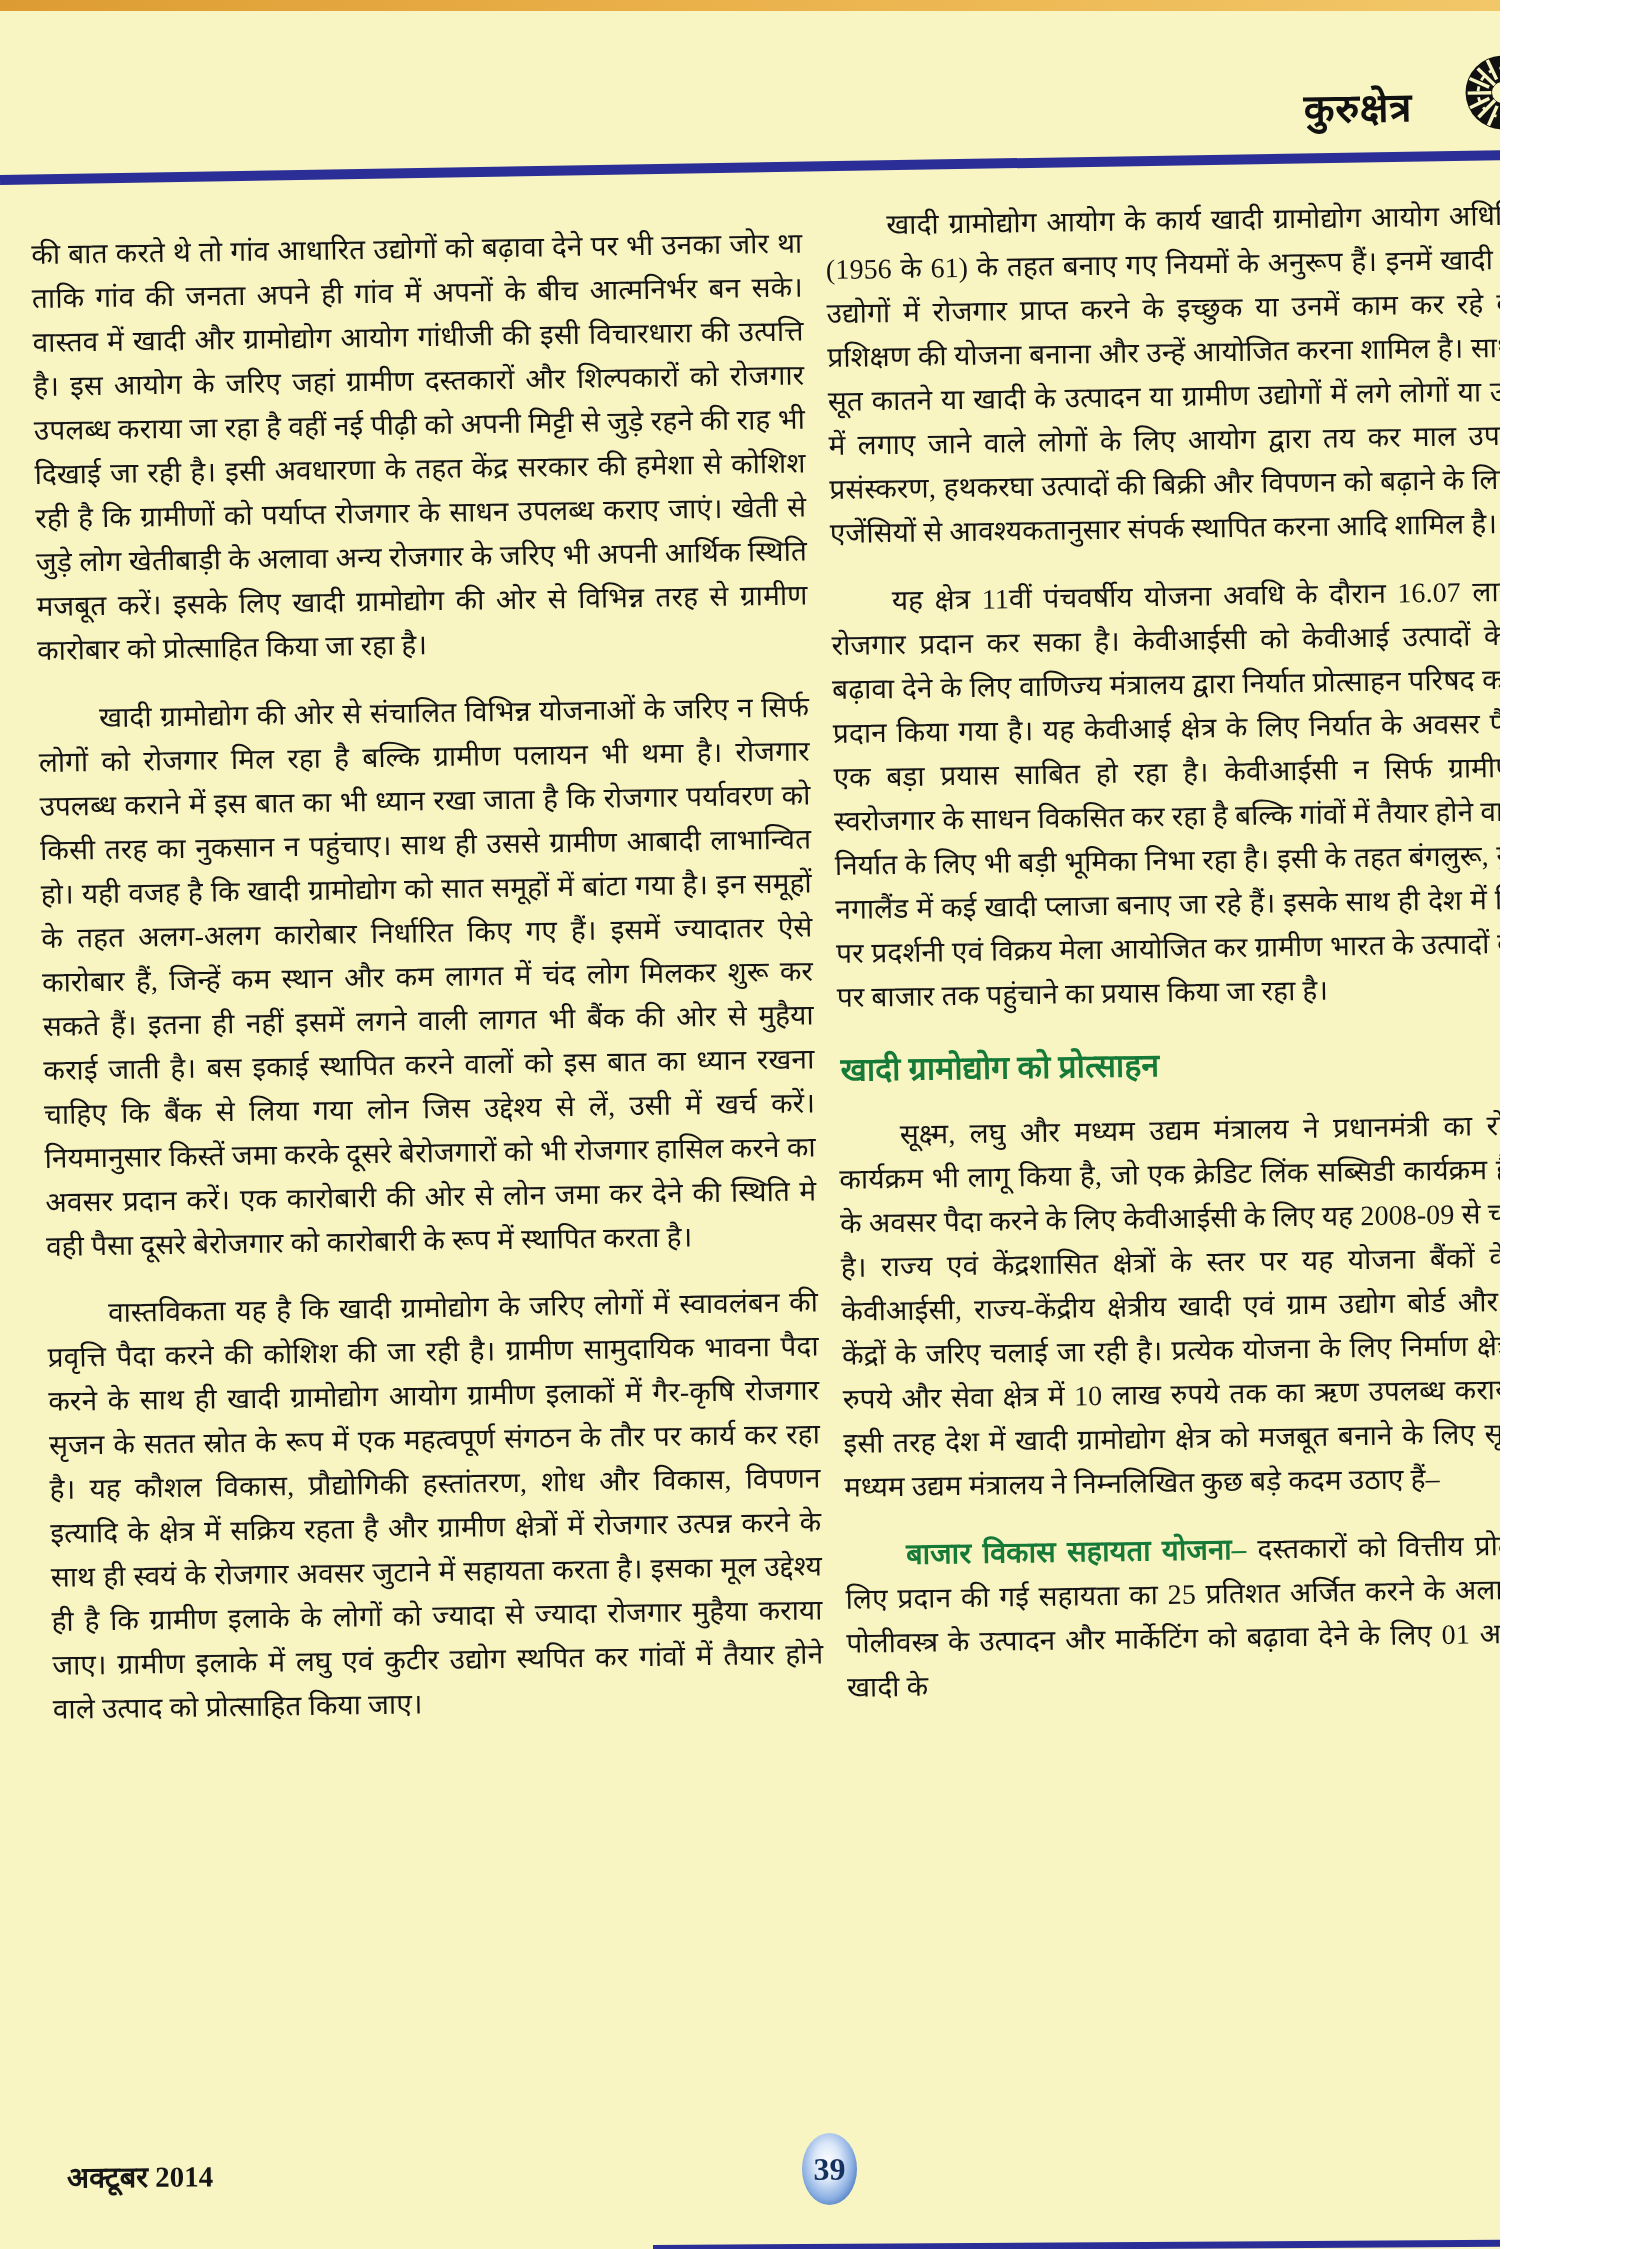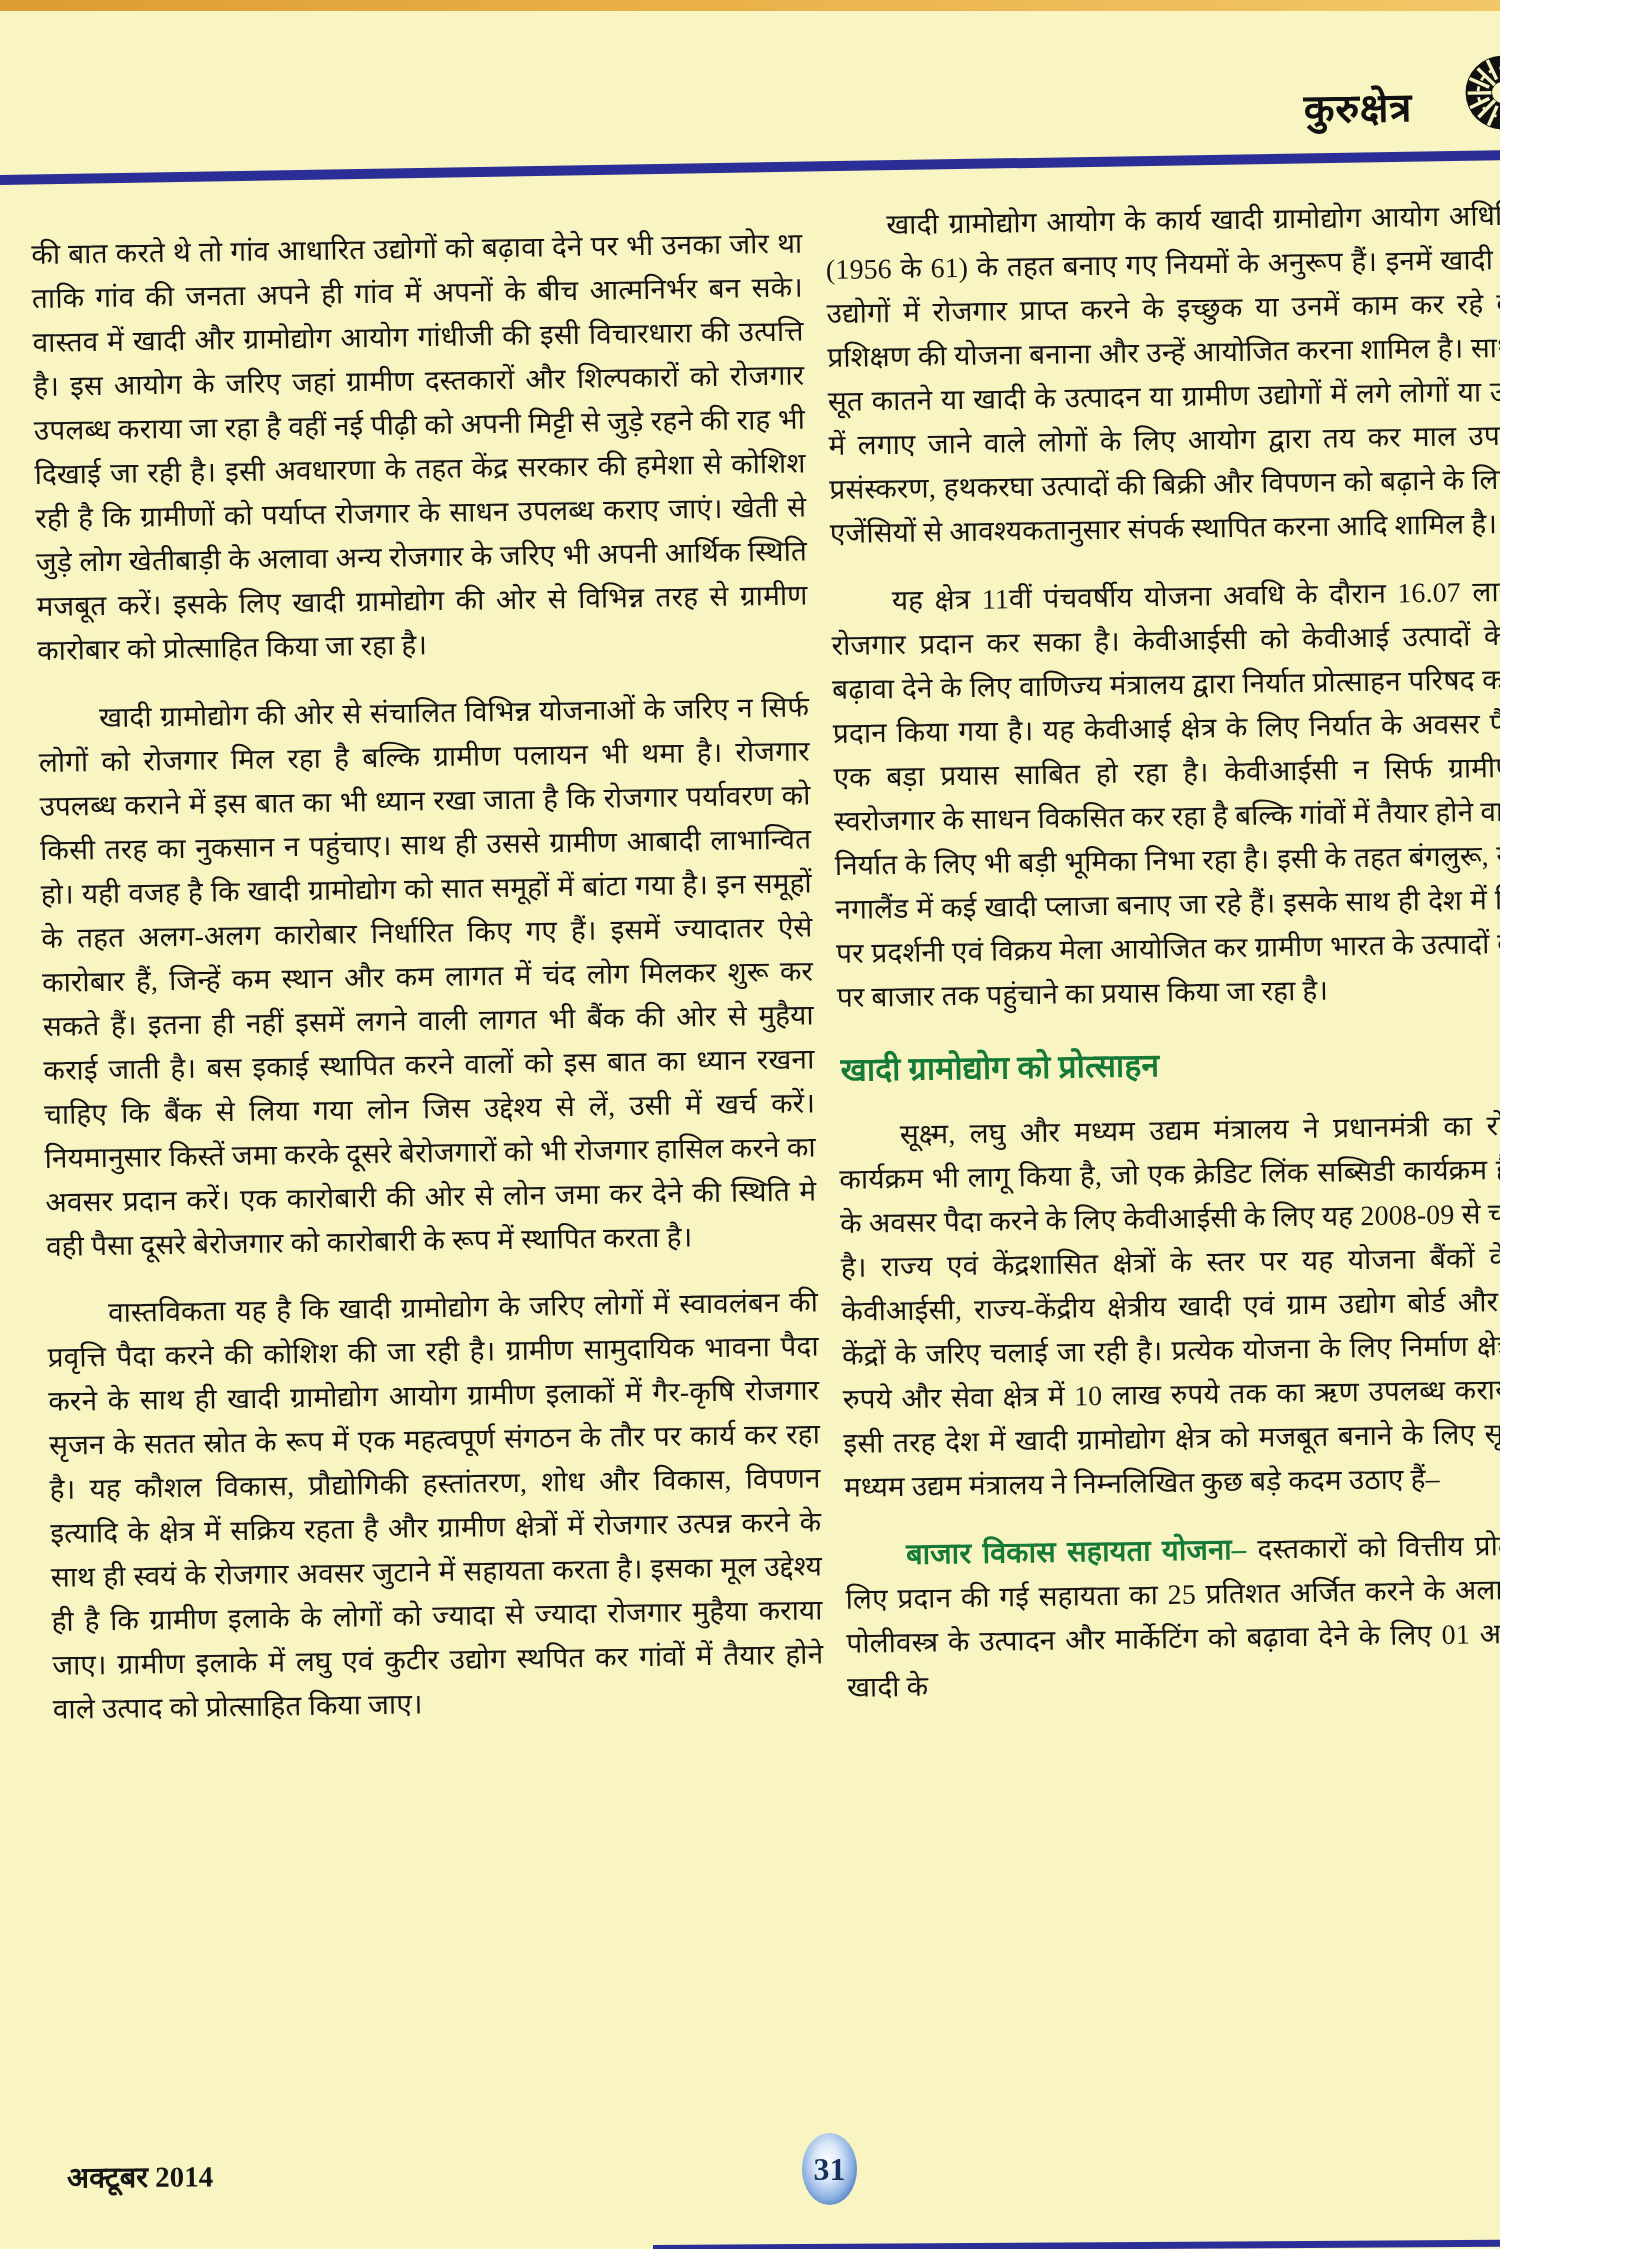--- a/index.html
+++ b/index.html
@@ -109,18 +109,18 @@
   <section class="col col-right">
     <p class="para">खादी ग्रामोद्योग आयोग के कार्य खादी ग्रामोद्योग आयोग अधिनियम 1956 (1956 के 61) के तहत बनाए गए नियमों के अनुरूप हैं। इनमें खादी और ग्रामीण उद्योगों में रोजगार प्राप्त करने के इच्छुक या उनमें काम कर रहे व्यक्तियों के प्रशिक्षण की योजना बनाना और उन्हें आयोजित करना शामिल है। साथ ही हाथ से सूत कातने या खादी के उत्पादन या ग्रामीण उद्योगों में लगे लोगों या उत्पादन कार्य में लगाए जाने वाले लोगों के लिए आयोग द्वारा तय कर माल उपलब्ध कराने, प्रसंस्करण, हथकरघा उत्पादों की बिक्री और विपणन को बढ़ाने के लिए बाजार की एजेंसियों से आवश्यकतानुसार संपर्क स्थापित करना आदि शामिल है।</p>
     <p class="para">यह क्षेत्र 11वीं पंचवर्षीय योजना अवधि के दौरान 16.07 लाख लोगों को रोजगार प्रदान कर सका है। केवीआईसी को केवीआई उत्पादों के निर्यात को बढ़ावा देने के लिए वाणिज्य मंत्रालय द्वारा निर्यात प्रोत्साहन परिषद का मानद् दर्जा प्रदान किया गया है। यह केवीआई क्षेत्र के लिए निर्यात के अवसर पैदा करने का एक बड़ा प्रयास साबित हो रहा है। केवीआईसी न सिर्फ ग्रामीण इलाके में स्वरोजगार के साधन विकसित कर रहा है बल्कि गांवों में तैयार होने वाले उत्पादों के निर्यात के लिए भी बड़ी भूमिका निभा रहा है। इसी के तहत बंगलुरू, गुवाहाटी और नगालैंड में कई खादी प्लाजा बनाए जा रहे हैं। इसके साथ ही देश में विभिन्न स्थानों पर प्रदर्शनी एवं विक्रय मेला आयोजित कर ग्रामीण भारत के उत्पादों को बड़े पैमाने पर बाजार तक पहुंचाने का प्रयास किया जा रहा है।</p>
     <h2 class="green-heading">खादी ग्रामोद्योग को प्रोत्साहन</h2>
     <p class="para">सूक्ष्म, लघु और मध्यम उद्यम मंत्रालय ने प्रधानमंत्री का रोजगार सृजन कार्यक्रम भी लागू किया है, जो एक क्रेडिट लिंक सब्सिडी कार्यक्रम है। स्वरोजगार के अवसर पैदा करने के लिए केवीआईसी के लिए यह 2008-09 से चलाया जा रहा है। राज्य एवं केंद्रशासित क्षेत्रों के स्तर पर यह योजना बैंकों के सहयोग से केवीआईसी, राज्य-केंद्रीय क्षेत्रीय खादी एवं ग्राम उद्योग बोर्ड और जिला उद्योग केंद्रों के जरिए चलाई जा रही है। प्रत्येक योजना के लिए निर्माण क्षेत्र में 25 लाख रुपये और सेवा क्षेत्र में 10 लाख रुपये तक का ऋण उपलब्ध कराया जा रहा है। इसी तरह देश में खादी ग्रामोद्योग क्षेत्र को मजबूत बनाने के लिए सूक्ष्म, लघु और मध्यम उद्यम मंत्रालय ने निम्नलिखित कुछ बड़े कदम उठाए हैं–</p>
     <p class="para"><span class="runin-head">बाजार विकास सहायता योजना–</span> <span>दस्तकारों को वित्तीय प्रोत्साहन देने के लिए प्रदान की गई सहायता का 25 प्रतिशत अर्जित करने के अलावा खादी और पोलीवस्त्र के उत्पादन और मार्केटिंग को बढ़ावा देने के लिए 01 अप्रैल, 2010 से खादी के</span></p>
   </section>
 
   <span class="footer-date">अक्टूबर 2014</span>
 
-  <span class="page-badge">31</span>
+  <span class="page-badge">39</span>
 
   <div class="bottom-line"></div>
 
 </div>
 
 
 </body></html>

